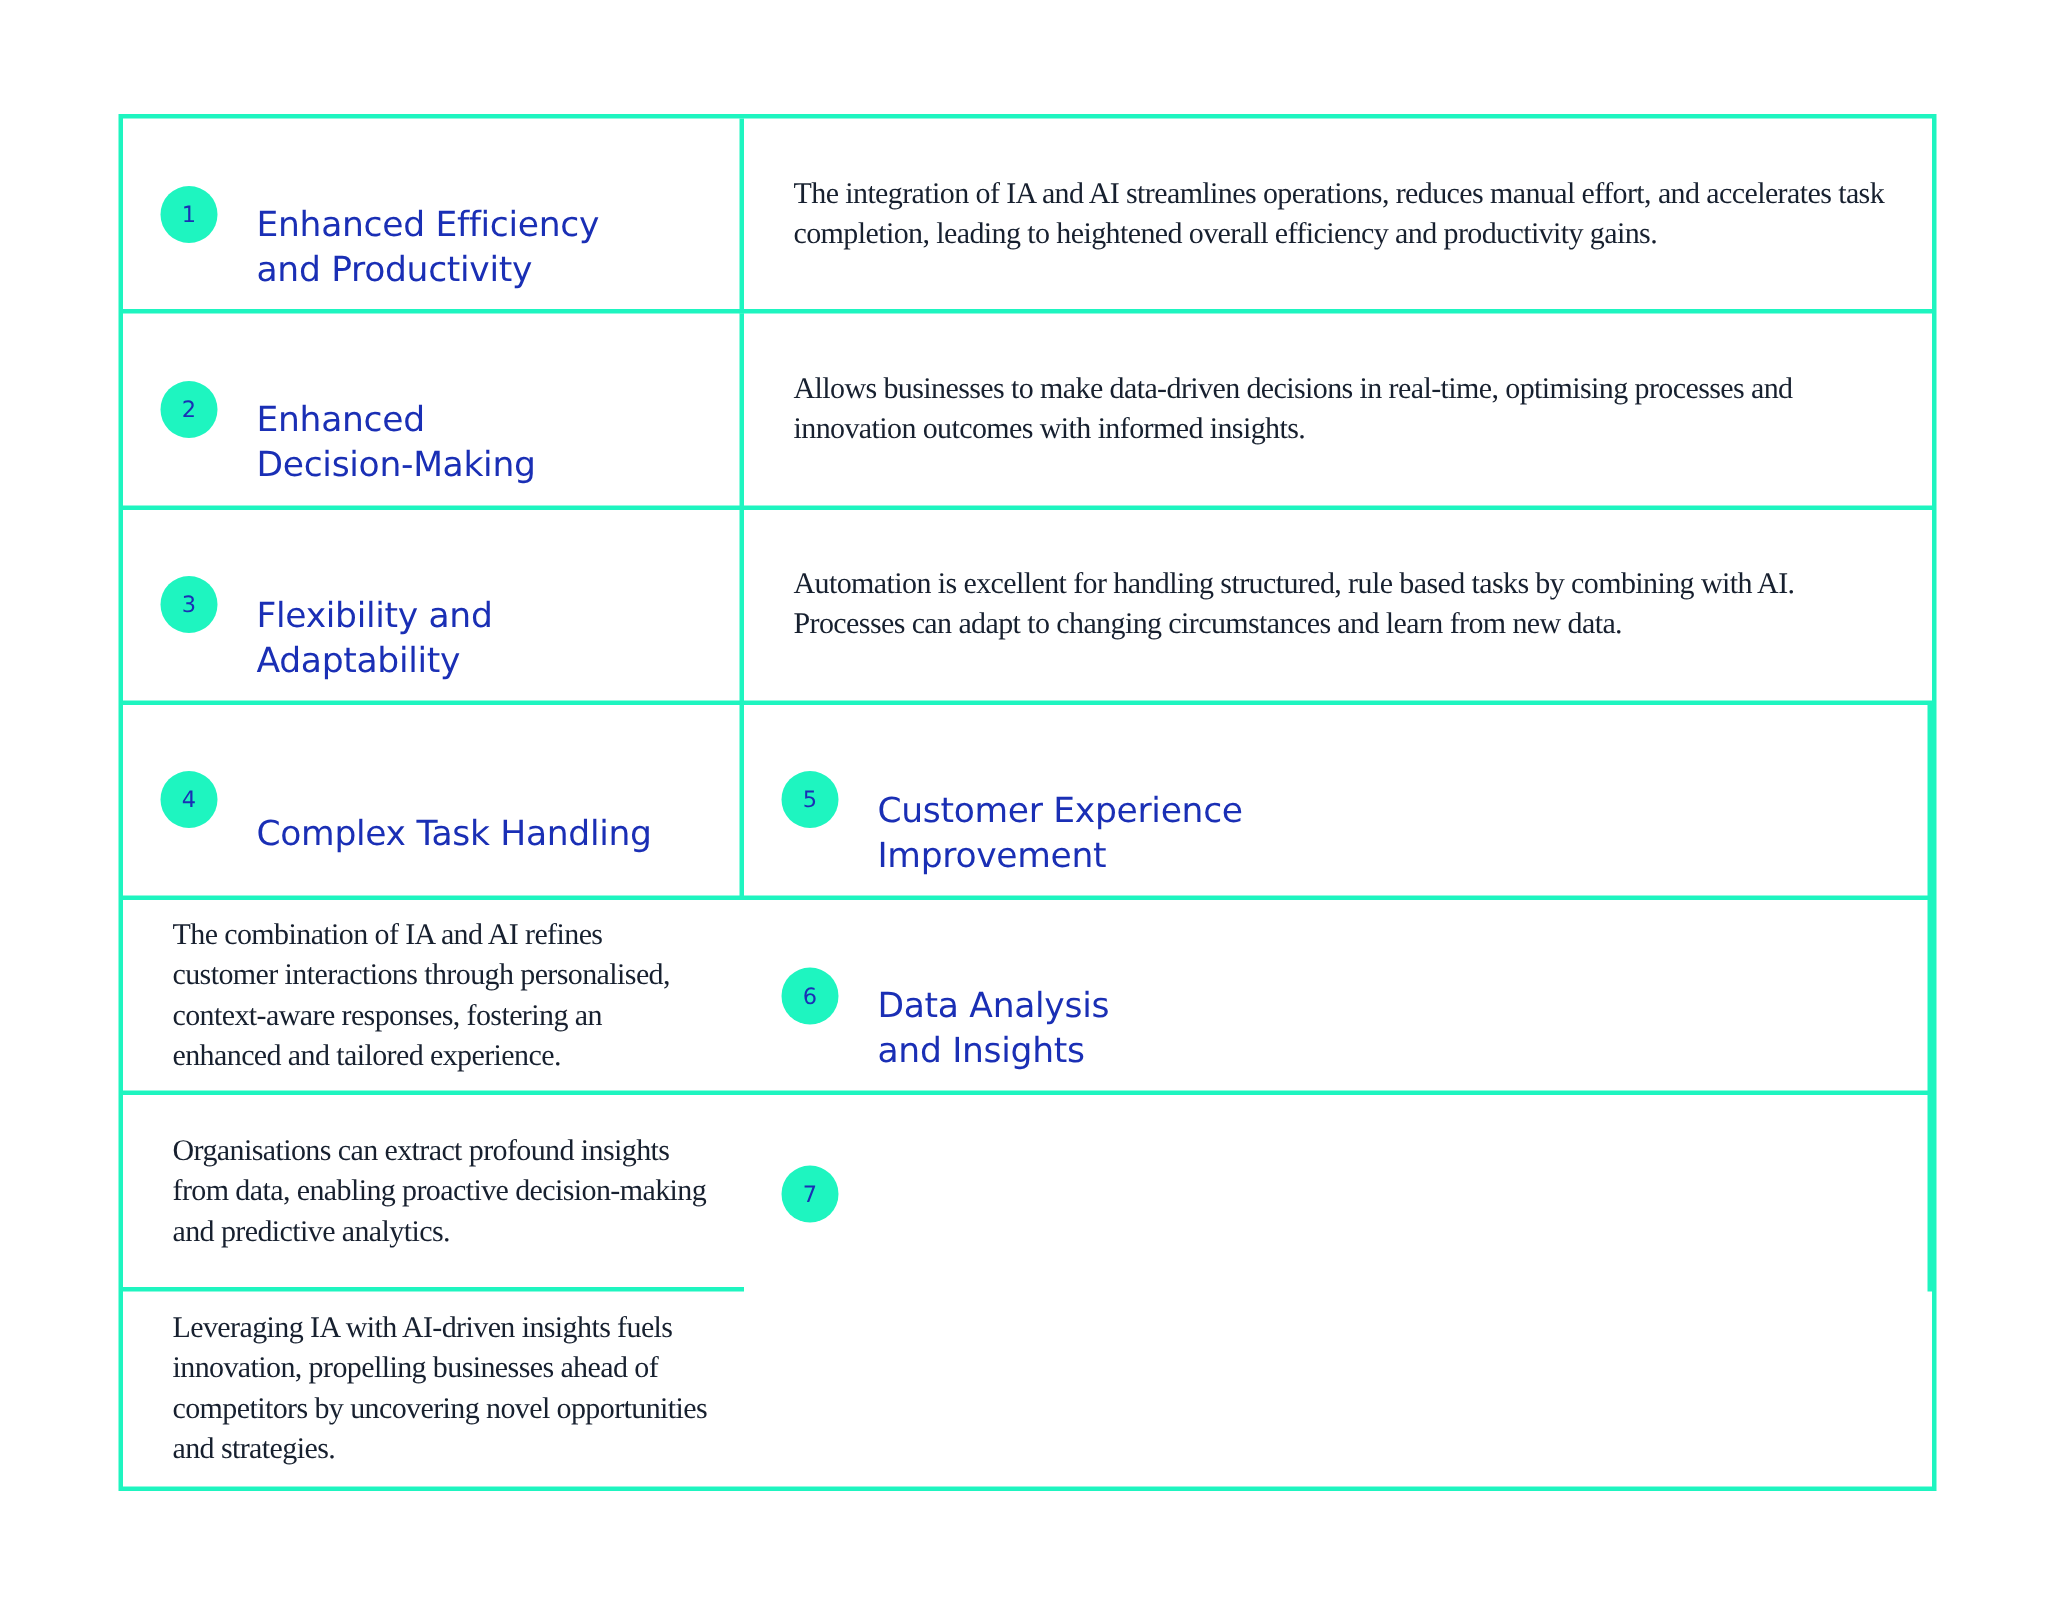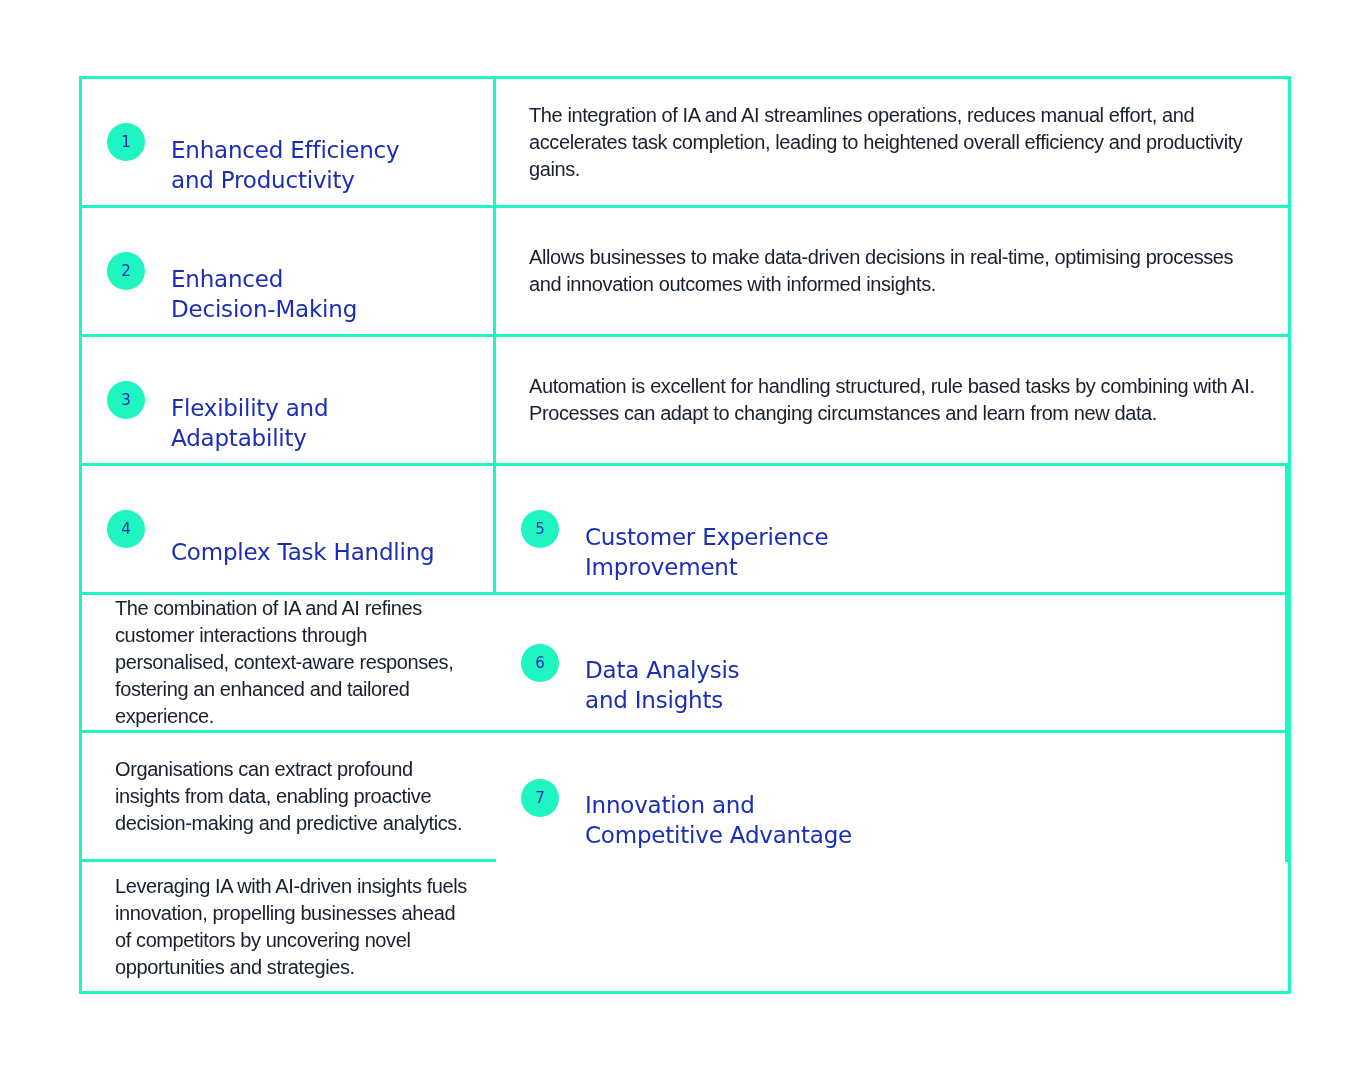--- a/index.html
+++ b/index.html
@@ -32,21 +32,21 @@
     color: #1a2fb5;
     font-family: "DejaVu Sans", sans-serif;
     font-size: 23px; line-height: 30px;
     white-space: pre-line;
     letter-spacing: -0.2px;
     margin-top: 45px;
   }
   .right { padding-left: 33px; padding-right: 24px; }
   .desc {
     color: #17202f;
-    font-family: Liberation Sans, sans-serif;
+    font-family: Liberation Serif, serif;
     font-size: 20px; line-height: 27px;
     letter-spacing: -0.4px;
   }
 </style>
 </head>
 <body>
 
 <div class="table">
 
   <div class="cell left">
@@ -94,19 +94,17 @@
     <span class="badge">6</span>
     <span class="title">Data Analysis
 and Insights</span>
   </div>
   <div class="cell right">
     <span class="desc">Organisations can extract profound insights from data, enabling proactive decision-making and predictive analytics.</span>
   </div>
 
   <div class="cell left last">
     <span class="badge">7</span>
-    <span class="title">Innovation and
-Competitive Advantage</span>
   </div>
   <div class="cell right last">
     <span class="desc">Leveraging IA with AI-driven insights fuels innovation, propelling businesses ahead of competitors by uncovering novel opportunities and strategies.</span>
   </div>
 </div>
 
 </body></html>

